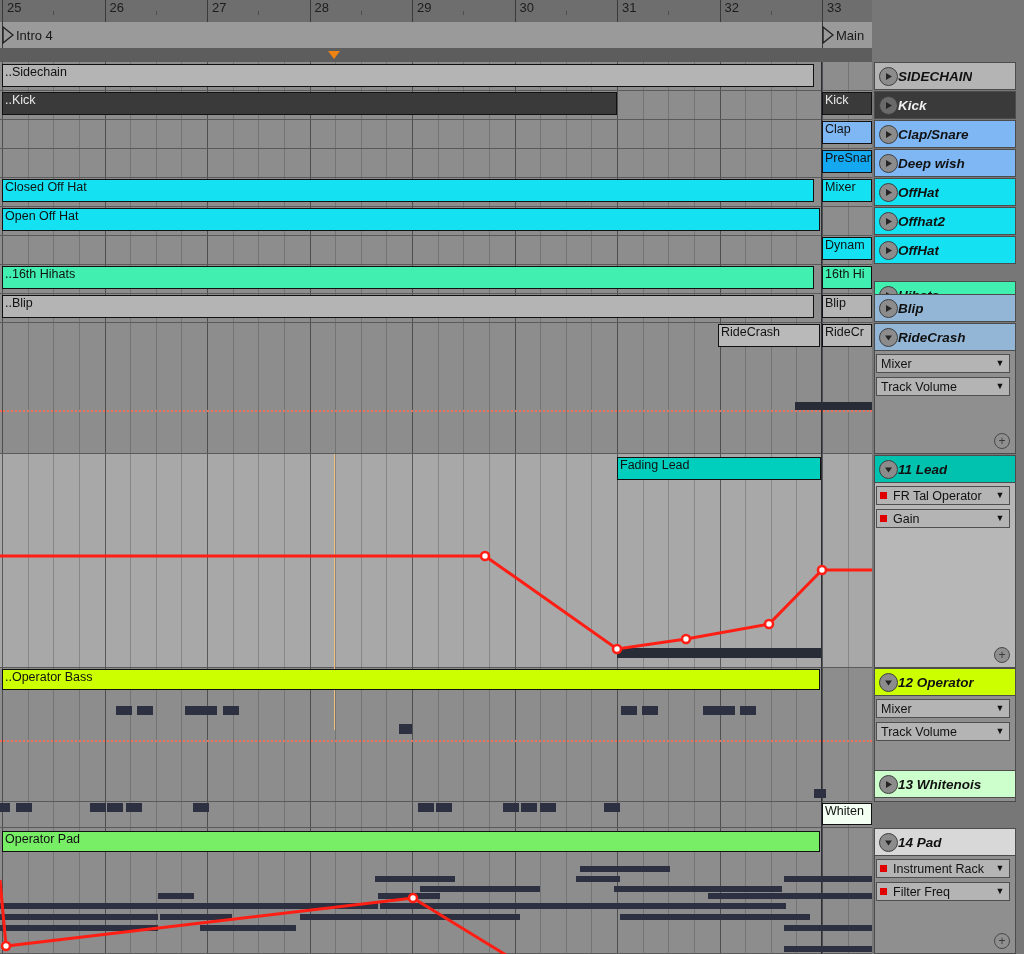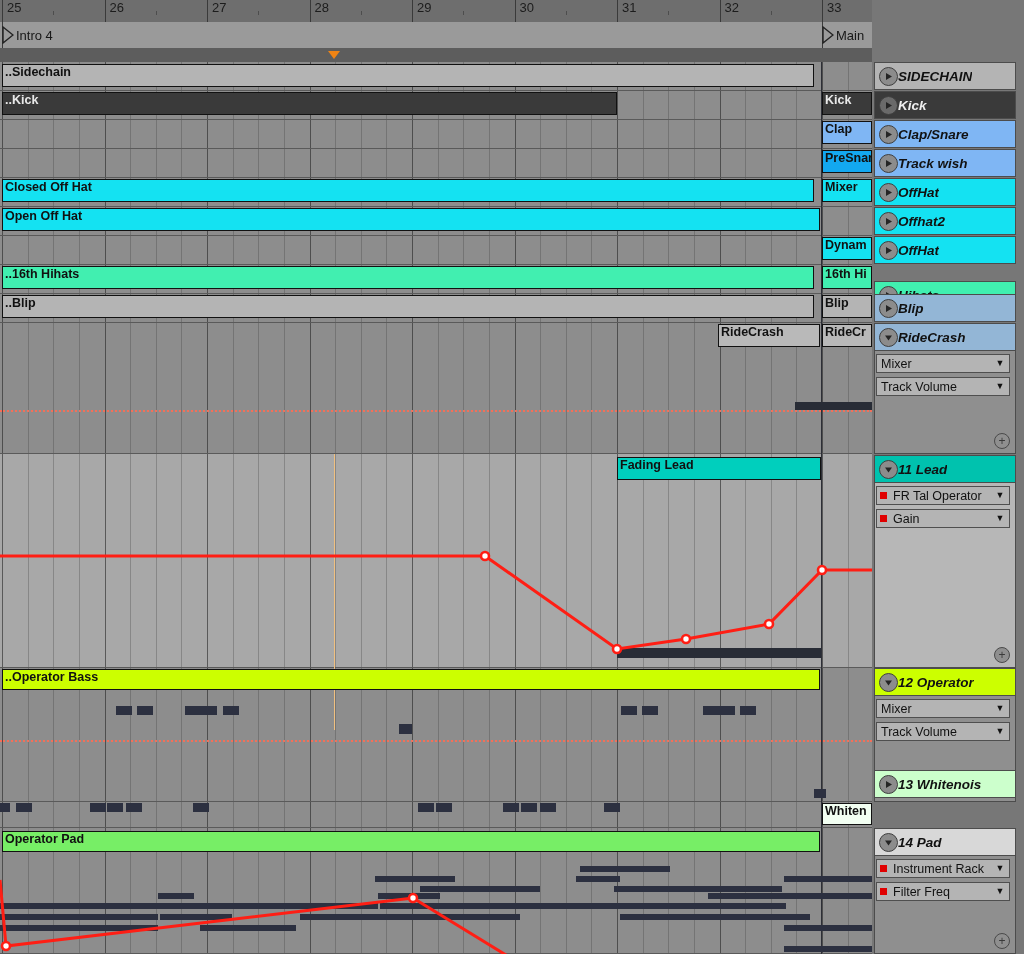--- a/index.html
+++ b/index.html
@@ -40,21 +40,21 @@
   .track-row{position:absolute;left:0;width:872px;overflow:hidden;background:#8d8d8d;
              border-bottom:1px solid #5a5a5a;}
   .gridlayer{position:absolute;left:0;top:0;right:0;bottom:0;pointer-events:none;}
   .gl-beat{position:absolute;top:0;bottom:0;width:1px;background:rgba(60,60,60,.30);}
   .gl-bar{position:absolute;top:0;bottom:0;width:1px;background:rgba(40,40,40,.62);}
   .playhead{position:absolute;top:0;bottom:0;width:1px;background:#f0c080;}
   .mainline{position:absolute;top:0;bottom:0;width:1px;background:#2d2f37;}
 
   
   .clip{position:absolute;box-sizing:border-box;border:1px solid #111;overflow:hidden;}
-  .clip .cliptitle{font-size:12.5px;font-weight:bold;color:#111;line-height:14px;
+  .clip .cliptitle{font-size:12.5px;font-weight:normal;color:#111;line-height:14px;
                    padding:0px 17px 0 2px;white-space:nowrap;overflow:hidden;display:block;
                    height:15px;}
   .clip.dark .cliptitle{color:#e9e9e9;}
 
   
   .autosvg{position:absolute;left:0;top:0;}
   .dashline{position:absolute;left:0;right:0;height:0;border-top:2px dotted #f2705a;}
   .note{position:absolute;background:#2c3040;}
   .audioblock{position:absolute;background:#282c36;}
 
@@ -831,21 +831,21 @@
           </svg>
         </div>
         <span class="tname">Clap/Snare</span>
       </div>
       <div class="thead" style="top: 149px; height: 28px; background: rgb(127, 182, 244);">
         <div class="foldbtn">
           <svg width="13" height="13">
             <path d="M4 3 L10 6.5 L4 10 Z" fill="#252525"></path>
           </svg>
         </div>
-        <span class="tname">Track wish</span>
+        <span class="tname">Deep wish</span>
       </div>
       <div class="thead" style="top: 178px; height: 28px; background: rgb(20, 226, 242);">
         <div class="foldbtn">
           <svg width="13" height="13">
             <path d="M4 3 L10 6.5 L4 10 Z" fill="#252525"></path>
           </svg>
         </div>
         <span class="tname">OffHat</span>
       </div>
       <div class="thead" style="top: 207px; height: 28px; background: rgb(20, 226, 242);">

